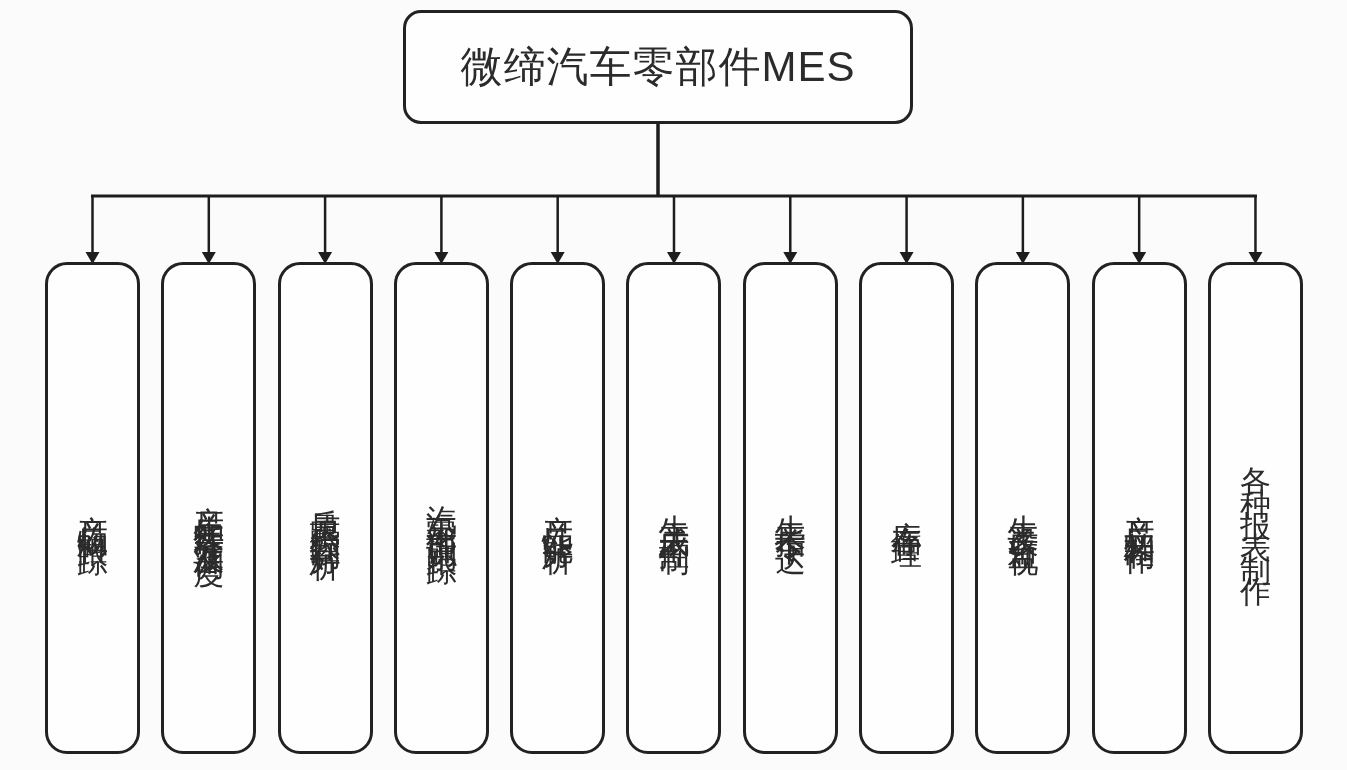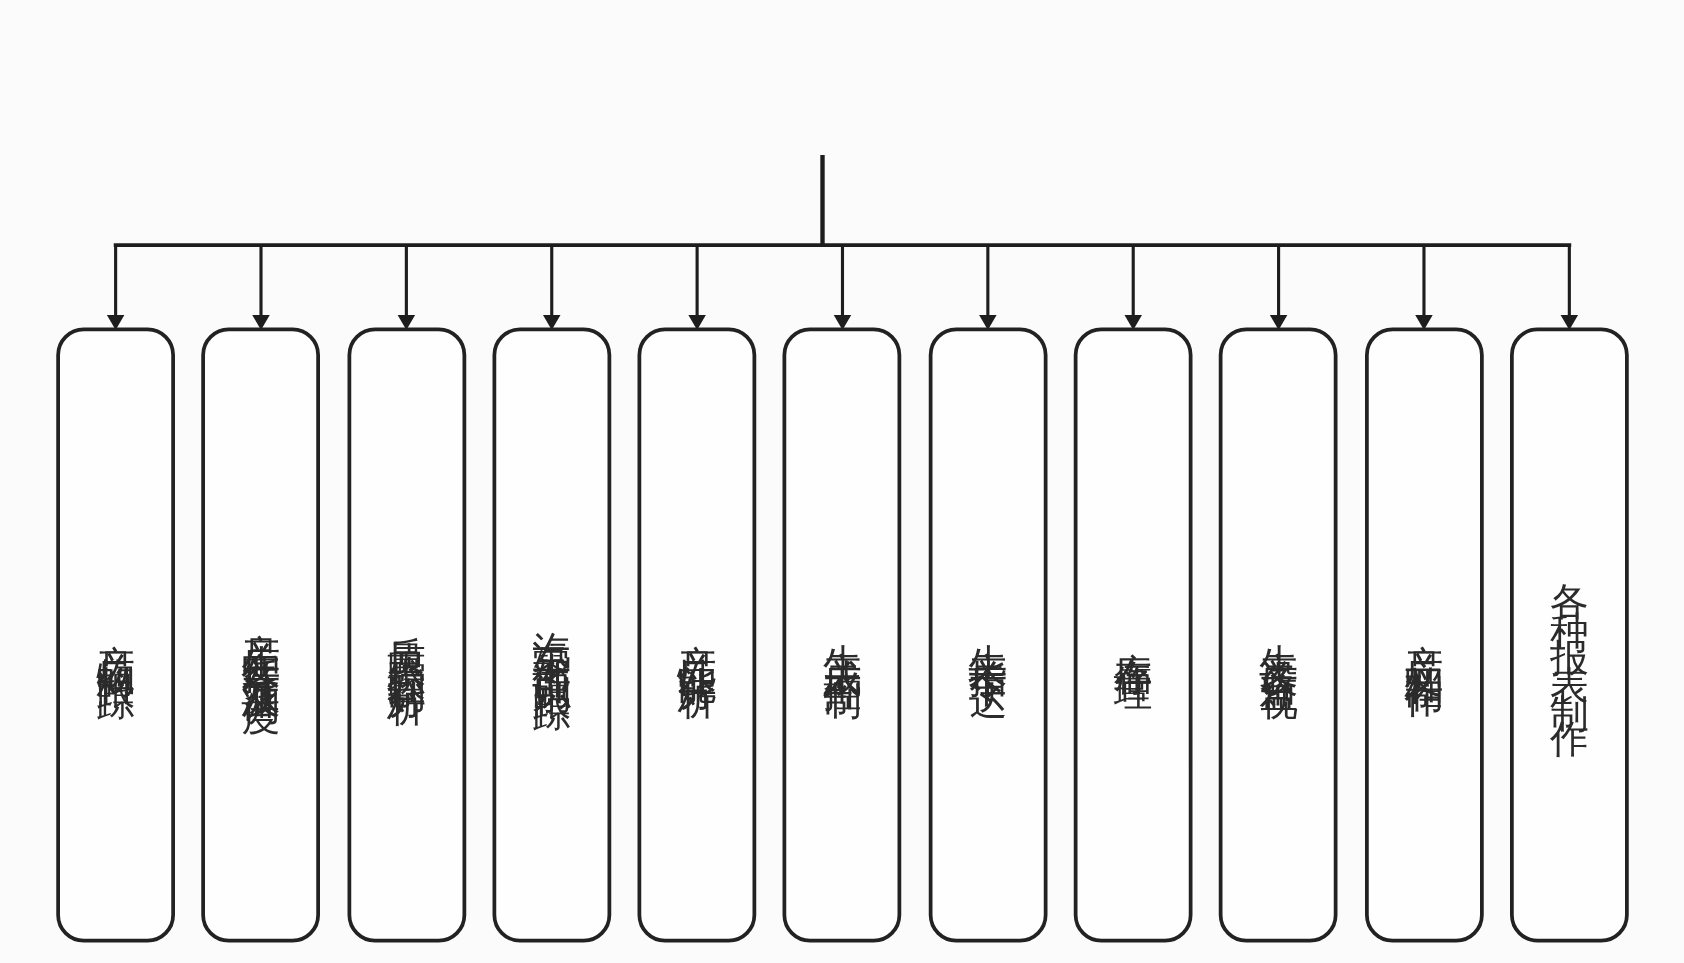--- a/index.html
+++ b/index.html
@@ -94,20 +94,23 @@
       <line x1="906.578125" y1="196" x2="906.578125" y2="252" stroke="#1d1d1d" stroke-width="2.5"></line>
       <polygon points="899.578125,252 913.578125,252 906.578125,264" fill="#1d1d1d"></polygon>
       <line x1="1022.875" y1="196" x2="1022.875" y2="252" stroke="#1d1d1d" stroke-width="2.5"></line>
       <polygon points="1015.875,252 1029.875,252 1022.875,264" fill="#1d1d1d"></polygon>
       <line x1="1139.171875" y1="196" x2="1139.171875" y2="252" stroke="#1d1d1d" stroke-width="2.5"></line>
       <polygon points="1132.171875,252 1146.171875,252 1139.171875,264" fill="#1d1d1d"></polygon>
       <line x1="1255.46875" y1="196" x2="1255.46875" y2="252" stroke="#1d1d1d" stroke-width="2.5"></line>
       <polygon points="1248.46875,252 1262.46875,252 1255.46875,264" fill="#1d1d1d"></polygon>
     </svg>
 
+  <div class="root-box">
+    <span class="root-label">微缔汽车零部件MES</span>
+  </div>
 
   <div class="children-row">
     <div class="child-box">
       <span class="child-label">产品物料跟踪</span>
     </div>
     <div class="child-box dense">
       <span class="child-label">产品生产任务分派及调度</span>
     </div>
     <div class="child-box">
       <span class="child-label">质量跟踪控制分析</span>

